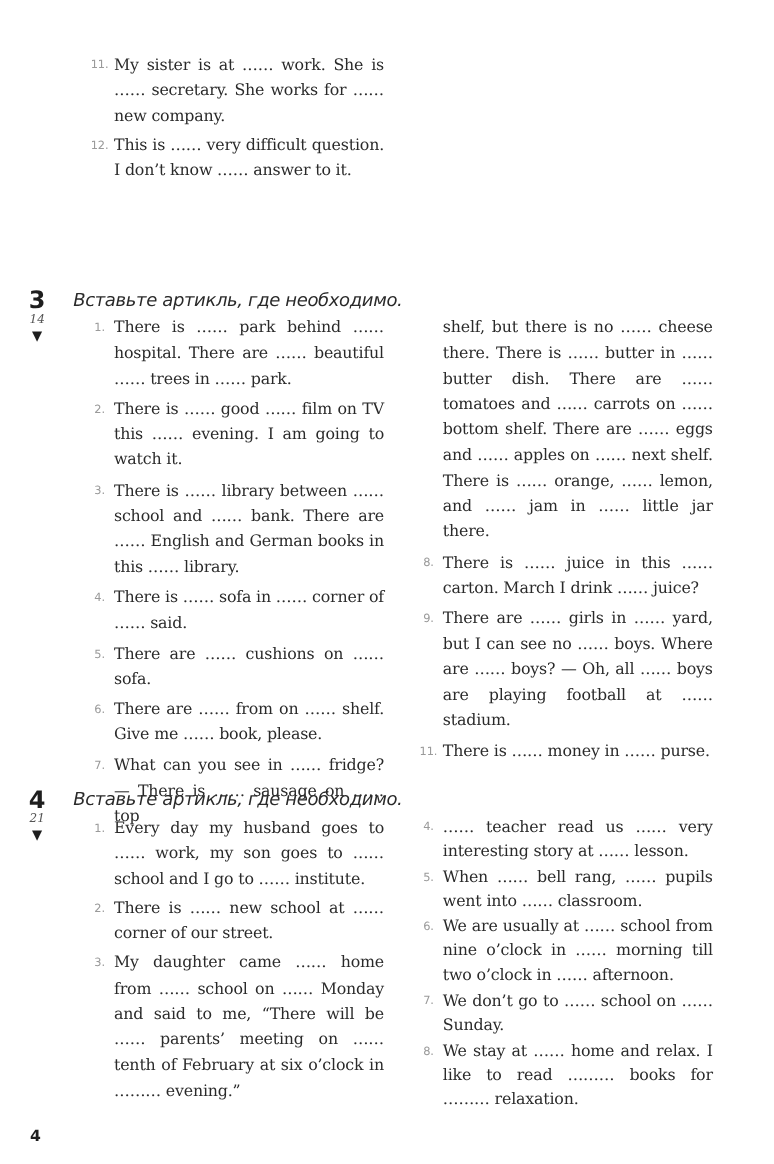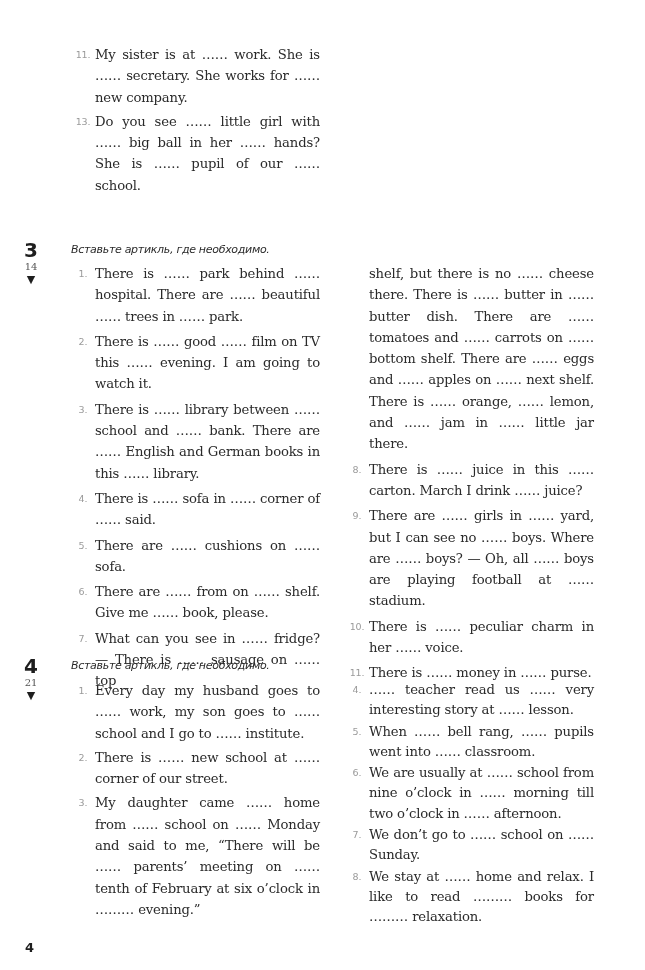--- a/index.html
+++ b/index.html
@@ -9,41 +9,41 @@
   .col { position: absolute; width: 225px; }
   .item { position: relative; padding-left: 0; margin: 0; font-size: 13.2px; line-height: 21.3px;
           text-align: justify; letter-spacing: -0.15px; }
   .item .num { position: absolute; left: -22px; top: 0; width: 20px; text-align: center;
                font-family: "DejaVu Sans", "Liberation Sans", sans-serif; font-size: 9.5px; color: #9a9a9a; }
   .item + .item { margin-top: 3px; }
   .gap .item + .item { margin-top: 4px; }
   .ex-head { position: absolute; left: 0; width: 645px; }
   .ex-num { position: absolute; left: 21px; width: 20px; text-align: center;
             font-family: "DejaVu Sans", "Liberation Sans", sans-serif; font-weight: bold; font-size: 20px; color: #1e1e1e; line-height: 20px; }
-  .ex-sub { position: absolute; left: 21px; width: 20px; text-align: center; font-size: 10px; color: #555; line-height: 12px; }
+  .ex-sub { position: absolute; left: 21px; width: 20px; text-align: center; font-size: 10px; color: #555; line-height: 12px; font-style: italic; }
   .ex-arrow { position: absolute; left: 21px; width: 20px; text-align: center; font-size: 11px; color: #1e1e1e; line-height: 12px; }
-  .ex-instr { position: absolute; left: 71px; font-family: "DejaVu Sans", "Liberation Sans", sans-serif;
-              font-style: italic; font-size: 11px; color: #2a2a2a; line-height: 14px; letter-spacing: -0.3px; }
+  .ex-instr { position: absolute; left: 61px; font-family: "DejaVu Sans", "Liberation Sans", sans-serif;
+              font-style: italic; font-size: 15px; color: #2a2a2a; line-height: 14px; letter-spacing: -0.3px; }
   .page-num { position: absolute; left: 25px; top: 940px; font-family: "DejaVu Sans", "Liberation Sans", sans-serif;
               font-weight: bold; font-size: 13px; color: #1e1e1e; }
   .text { display: block; }
 </style>
 </head>
 <body>
 
 <div class="page">
 
   <div class="col" style="left:95px; top:44px;">
     <p class="item">
         <span class="num">11.</span>
         <span class="text">My sister is at …… work. She is …… secretary. She works for …… new company.</span>
       </p>
     <p class="item">
-        <span class="num">13.</span>
-        <span class="text">Do you see …… little girl with …… big ball in her …… hands? She is …… pupil of our …… school.</span>
+        <span class="num">12.</span>
+        <span class="text">This is …… very difficult question. I don’t know …… answer to it.</span>
       </p>
   </div>
   <div class="col" style="left:369px; top:44px;">
   </div>
 
   <div class="ex-head" style="top:240px;">
     <div class="ex-num" style="top:0;">3</div>
     <div class="ex-sub" style="top:21px;">14</div>
     <div class="ex-arrow" style="top:34px;">▼</div>
     <div class="ex-instr" style="top:3px;">Вставьте артикль, где необходимо.</div>
@@ -85,24 +85,20 @@
       </p>
     <p class="item">
         <span class="num">8.</span>
         <span class="text">There is …… juice in this …… carton. March I drink …… juice?</span>
       </p>
     <p class="item">
         <span class="num">9.</span>
         <span class="text">There are …… girls in …… yard, but I can see no …… boys. Where are …… boys? — Oh, all …… boys are play­ing football at …… stadium.</span>
       </p>
     <p class="item">
-        <span class="num">10.</span>
-        <span class="text">There is …… peculiar charm in her …… voice.</span>
-      </p>
-    <p class="item">
         <span class="num">11.</span>
         <span class="text">There is …… money in …… purse.</span>
       </p>
   </div>
 
   <div class="ex-head" style="top:656px;">
     <div class="ex-num" style="top:0;">4</div>
     <div class="ex-sub" style="top:21px;">21</div>
     <div class="ex-arrow" style="top:34px;">▼</div>
     <div class="ex-instr" style="top:3px;">Вставьте артикль, где необходимо.</div>

